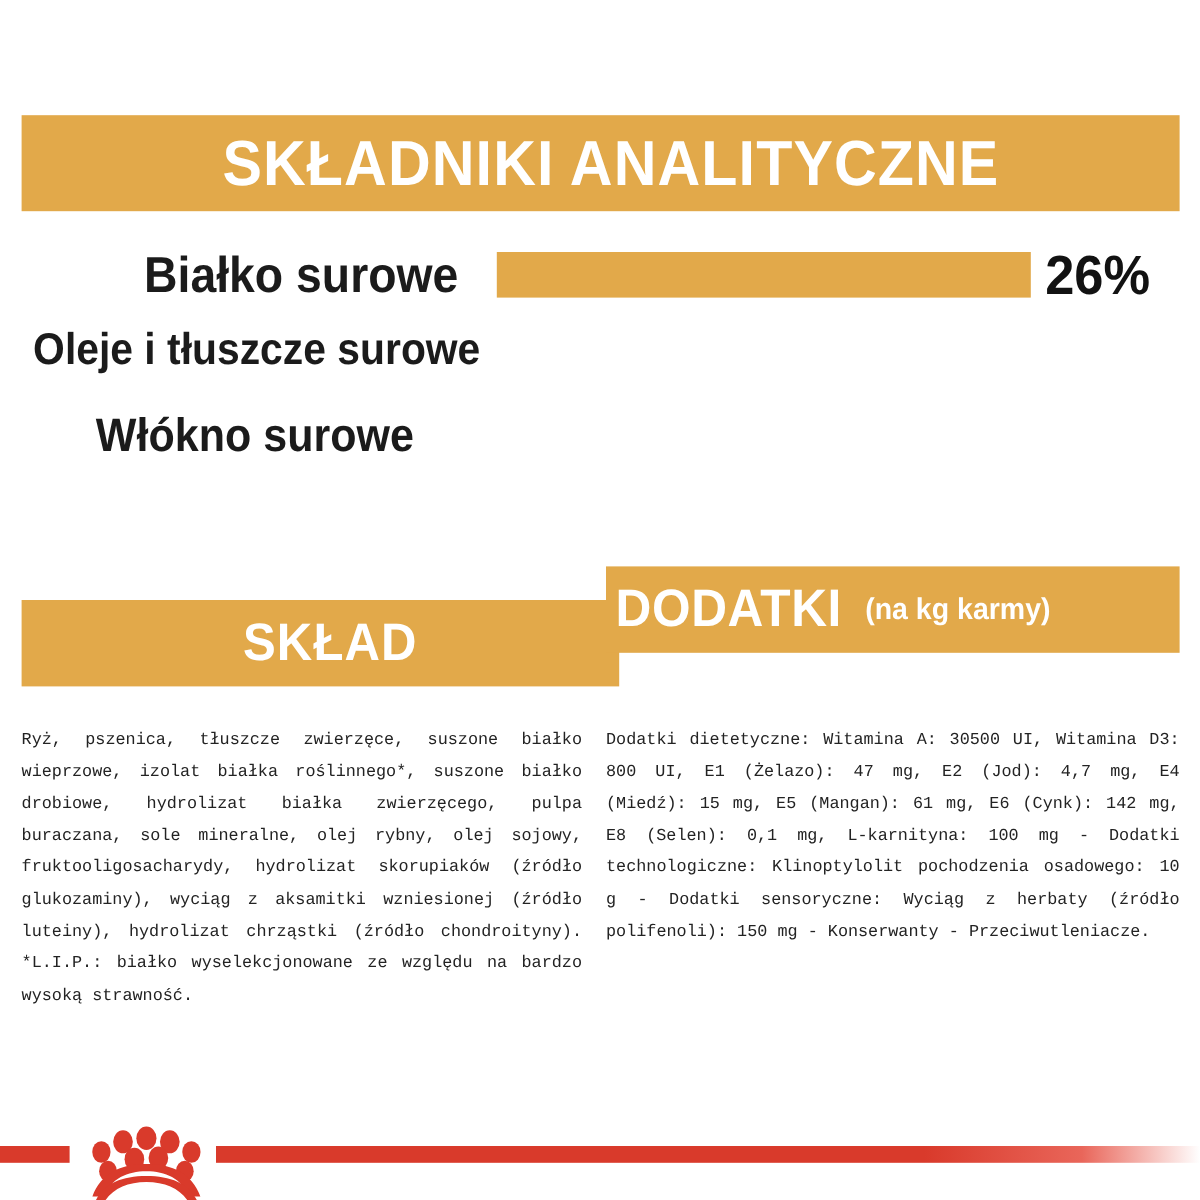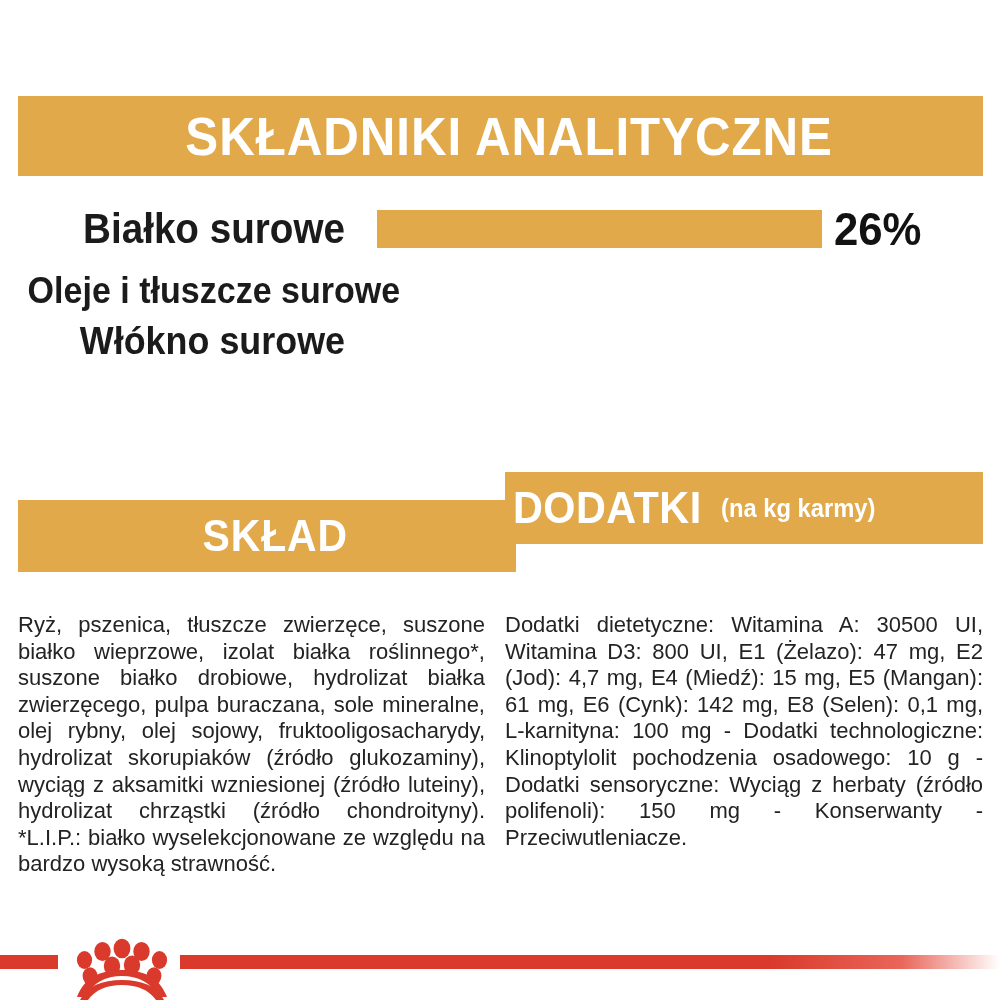--- a/index.html
+++ b/index.html
@@ -68,23 +68,23 @@
   }
 
   .chart-row {
     position: absolute;
     left: 0;
     width: 1000px;
     display: flex;
     align-items: center;
   }
 
-  .chart-row-0 { top: 4px;  height: 58px; }
+  .chart-row-0 { top: 4px;  height: 58px; justify-content: center; }
   .chart-row-1 { top: 66px; height: 56px; }
-  .chart-row-2 { top: 117px; height: 55px; }
+  .chart-row-2 { top: 140px; height: 55px; }
 
   .chart-label {
     width: 345px;
     text-align: right;
     font-family: "Liberation Sans Narrow", "Liberation Sans", sans-serif;
     font-weight: 700;
     color: #1b1b1b;
     line-height: 1;
     white-space: nowrap;
     transform: scaleX(0.92);
@@ -158,22 +158,22 @@
     line-height: 1;
     white-space: nowrap;
     margin-left: 7px;
     transform: scaleX(0.95);
     transform-origin: left center;
   }
 
   .body-col {
     position: absolute;
     top: 590px;
-    font-family: Liberation Sans, sans-serif;
-    font-size: 22px;
+    font-family: Liberation Mono, monospace;
+    font-size: 14px;
     line-height: 26.6px;
     color: #232323;
     text-align: justify;
     text-justify: inter-word;
     box-sizing: border-box;
   }
 
   #composition-text {
     left: 18px;
     width: 467px;

